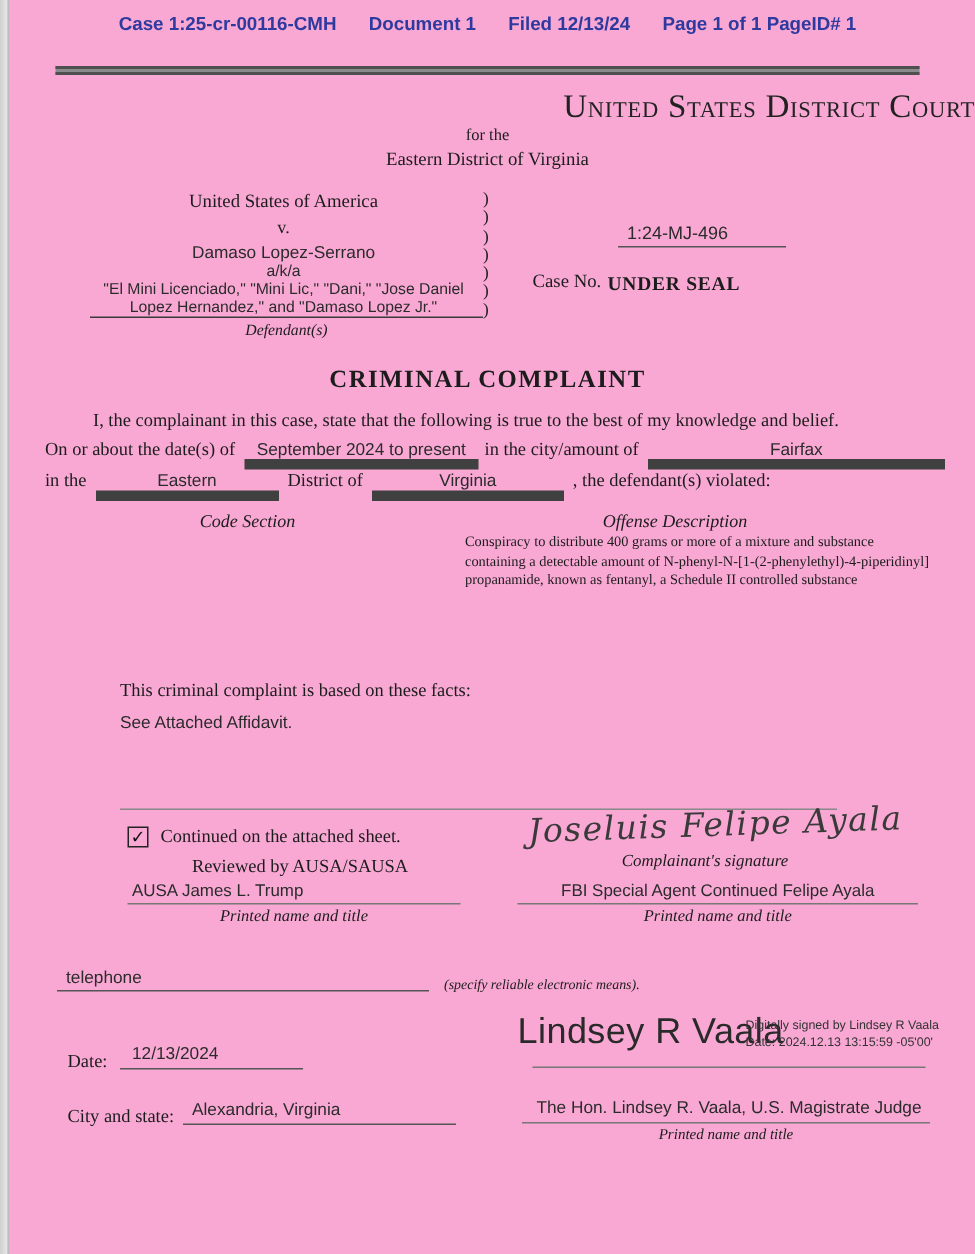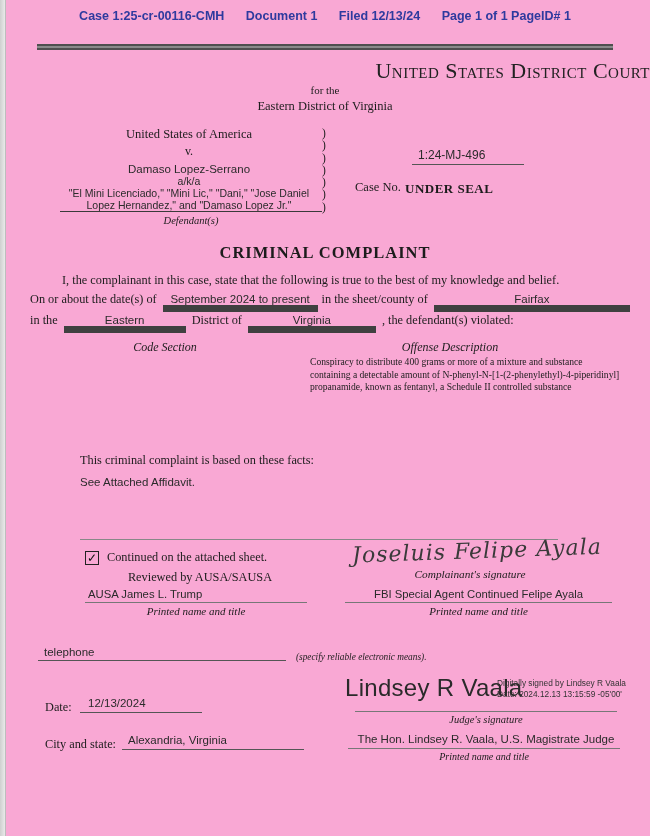--- a/index.html
+++ b/index.html
@@ -162,21 +162,21 @@
   <div class="case-no-value">1:24-MJ-496</div>
   <div class="case-no-line"></div>
   <div class="under-seal">UNDER SEAL</div>
 
   <div class="cc-title">CRIMINAL COMPLAINT</div>
   <div class="intro">I, the complainant in this case, state that the following is true to the best of my knowledge and belief.</div>
 
   <div class="form-row row-dates">
     <span>On or about the date(s) of</span>
     <span class="blank b-dates">September 2024 to present</span>
-    <span>in the sheet/county of</span>
+    <span>in the city/amount of</span>
     <span class="blank b-city">Fairfax</span>
   </div>
 
   <div class="form-row row-district">
     <span>in the</span>
     <span class="blank b-east">Eastern</span>
     <span>District of</span>
     <span class="blank b-virg">Virginia</span>
     <span>, the defendant(s) violated:</span>
   </div>
@@ -221,21 +221,20 @@
   <div class="digital-meta">
     <div>Digitally signed by Lindsey R Vaala</div>
     <div>Date: 2024.12.13 13:15:59 -05'00'</div>
   </div>
 
   <div class="date-label">Date:</div>
   <div class="date-value">12/13/2024</div>
   <div class="date-line"></div>
 
   <div class="judge-sig-line"></div>
-  <div class="judge-sig-label">Judge's signature</div>
 
   <div class="city-label">City and state:</div>
   <div class="city-value">Alexandria, Virginia</div>
   <div class="city-line"></div>
 
   <div class="judge-name">The Hon. Lindsey R. Vaala, U.S. Magistrate Judge</div>
   <div class="judge-line"></div>
   <div class="judge-printed">Printed name and title</div>
 </div>
 

